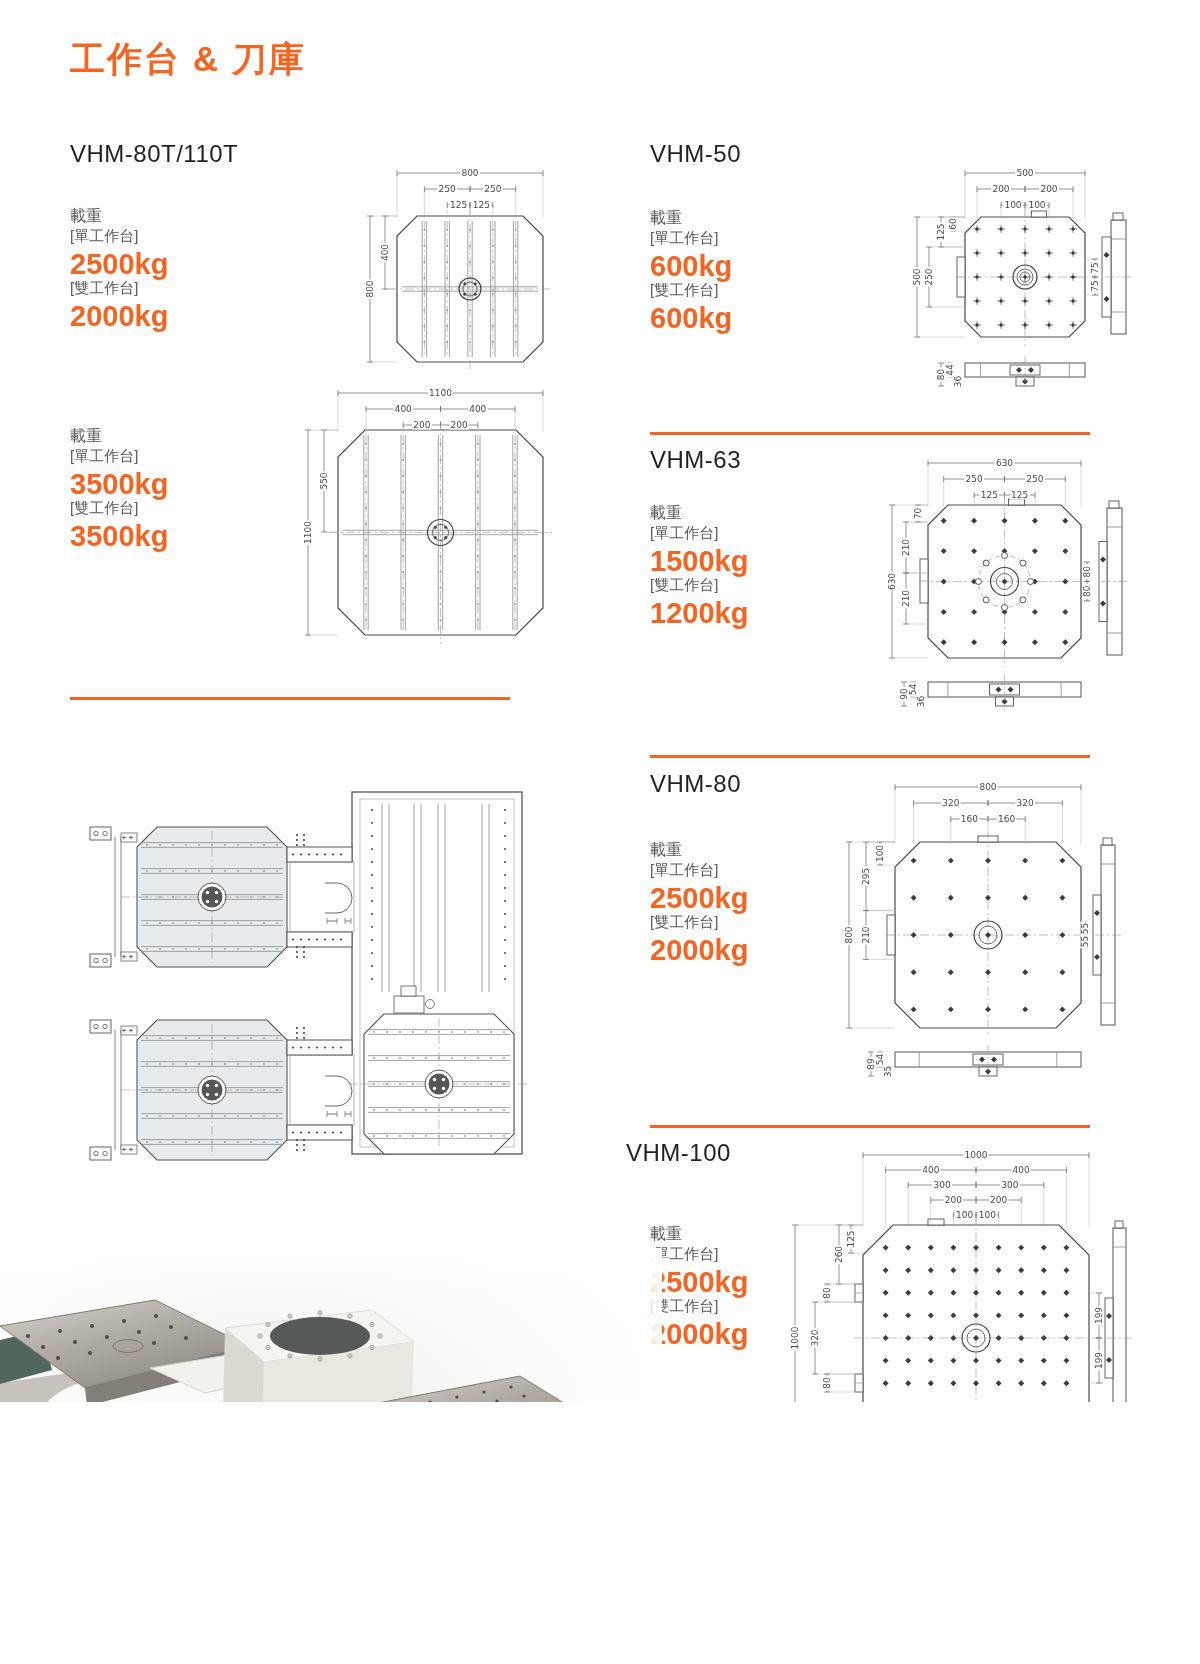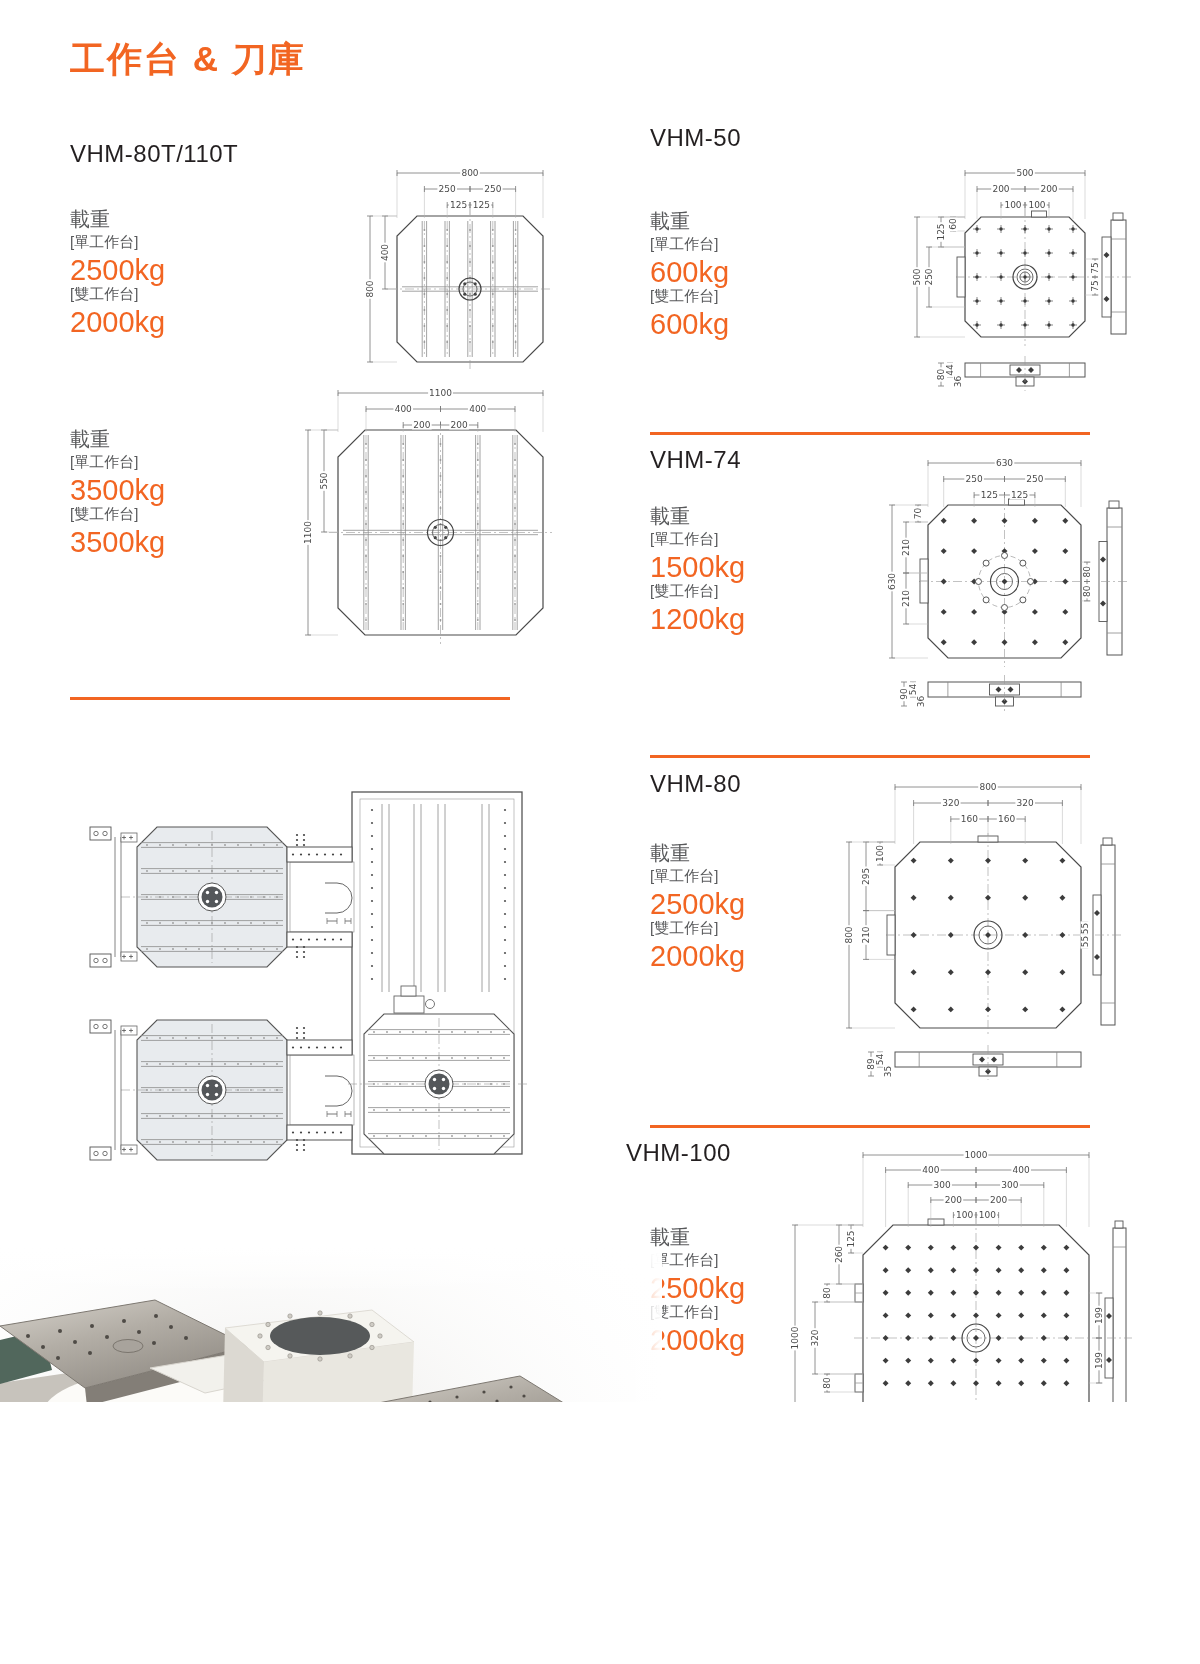--- a/index.html
+++ b/index.html
@@ -3,23 +3,23 @@
 <meta charset="utf-8">
 <style>
   *{margin:0;padding:0;box-sizing:border-box}
   body{background:#fff}
   .page{position:relative;width:1200px;height:1402px;background:#fff;overflow:hidden;
         font-family:"Liberation Sans","DejaVu Sans",sans-serif}
   .abs{position:absolute}
   .page-title{font-size:35px;font-weight:bold;color:#F26522;letter-spacing:2px}
   .model-h{font-size:24px;font-weight:normal;color:#231f20;letter-spacing:.5px}
   .hr{position:absolute;height:3px;background:#F26522}
-  .load-t{font-size:20px;color:#58595b}
+  .load-t{font-size:16px;color:#58595b}
   .load-s{font-size:15px;color:#58595b;}
-  .load-v{font-size:29px;font-weight:normal;color:#F26522;margin-top:3px;line-height:1.05}
+  .load-v{font-size:29px;font-weight:bold;color:#F26522;margin-top:3px;line-height:1.05}
   .drw{position:absolute}
   svg text{font-family:"DejaVu Sans","Liberation Sans",sans-serif}
   .pagenum{font-size:25px;color:#0f172a}
 </style>
 </head>
 <body>
 
 <div class="page">
 
   <div class="abs page-title" style="left:70px;top:36px">工作台 &amp; 刀庫</div>
@@ -658,21 +658,21 @@
       <circle cx="375" cy="314" r="10.5" fill="#54575a"></circle>
       <circle cx="379.5" cy="318.5" r="1.7" fill="#fff"></circle>
       <circle cx="370.5" cy="318.5" r="1.7" fill="#fff"></circle>
       <circle cx="379.5" cy="309.5" r="1.7" fill="#fff"></circle>
       <circle cx="370.5" cy="309.5" r="1.7" fill="#fff"></circle>
       <rect x="330" y="226" width="30" height="17" fill="#fff" stroke="#666" stroke-width="0.9"></rect>
       <rect x="337" y="216" width="15" height="10" fill="#fff" stroke="#666" stroke-width="0.9"></rect>
       <circle cx="366" cy="234" r="4.5" fill="none" stroke="#666" stroke-width="0.9"></circle>
     </svg>
 
-  <div class="abs model-h" style="left:650px;top:124px">VHM-50</div>
+  <div class="abs model-h" style="left:650px;top:140px">VHM-50</div>
   <div class="abs" style="left:650px;top:208px">
     <div class="load-t">載重</div>
     <div class="load-s">[單工作台]</div>
     <div class="load-v">600kg</div>
     <div class="load-s">[雙工作台]</div>
     <div class="load-v">600kg</div>
   </div>
   <svg class="drw" id="drw-c" style="left:895px;top:160px" width="290" height="245" viewBox="0 0 290 245">
       <path d="M86,57 H174 L190,73 V161 L174,177 H86 L70,161 V73 Z" fill="#fff" stroke="#4a4a4a" stroke-width="1.2"></path>
       <line x1="130" y1="48" x2="130" y2="186" stroke="#999" stroke-width="0.6" stroke-dasharray="9 3 2 3"></line>
@@ -858,21 +858,21 @@
       <line x1="216" y1="79" x2="231" y2="79" stroke="#888" stroke-width="0.8"></line>
       <line x1="216" y1="152" x2="231" y2="152" stroke="#888" stroke-width="0.8"></line>
       <rect x="207" y="77" width="9" height="80" fill="#fff" stroke="#555" stroke-width="0.9"></rect>
       <rect x="209.4" y="92.9" width="4.2" height="4.2" fill="#3c3c3c" transform="rotate(45 211.5 95)"></rect>
       <rect x="209.4" y="136.9" width="4.2" height="4.2" fill="#3c3c3c" transform="rotate(45 211.5 139)"></rect>
       <rect x="218" y="53" width="10" height="7" fill="#fff" stroke="#555" stroke-width="0.9"></rect>
       <line x1="210" y1="117" x2="237" y2="117" stroke="#999" stroke-width="0.6" stroke-dasharray="9 3 2 3"></line>
     </svg>
 
   <div class="hr" style="left:650px;top:432px;width:440px"></div>
-  <div class="abs model-h" style="left:650px;top:446px">VHM-74</div>
+  <div class="abs model-h" style="left:650px;top:446px">VHM-63</div>
   <div class="abs" style="left:650px;top:503px">
     <div class="load-t">載重</div>
     <div class="load-s">[單工作台]</div>
     <div class="load-v">1500kg</div>
     <div class="load-s">[雙工作台]</div>
     <div class="load-v">1200kg</div>
   </div>
   <svg class="drw" id="drw-d" style="left:880px;top:450px" width="300" height="272" viewBox="0 0 300 272">
       <path d="M68,55 H181 L201,75 V188 L181,208 H68 L48,188 V75 Z" fill="#fff" stroke="#4a4a4a" stroke-width="1.2"></path>
       <line x1="124.5" y1="46" x2="124.5" y2="217" stroke="#999" stroke-width="0.6" stroke-dasharray="9 3 2 3"></line>

